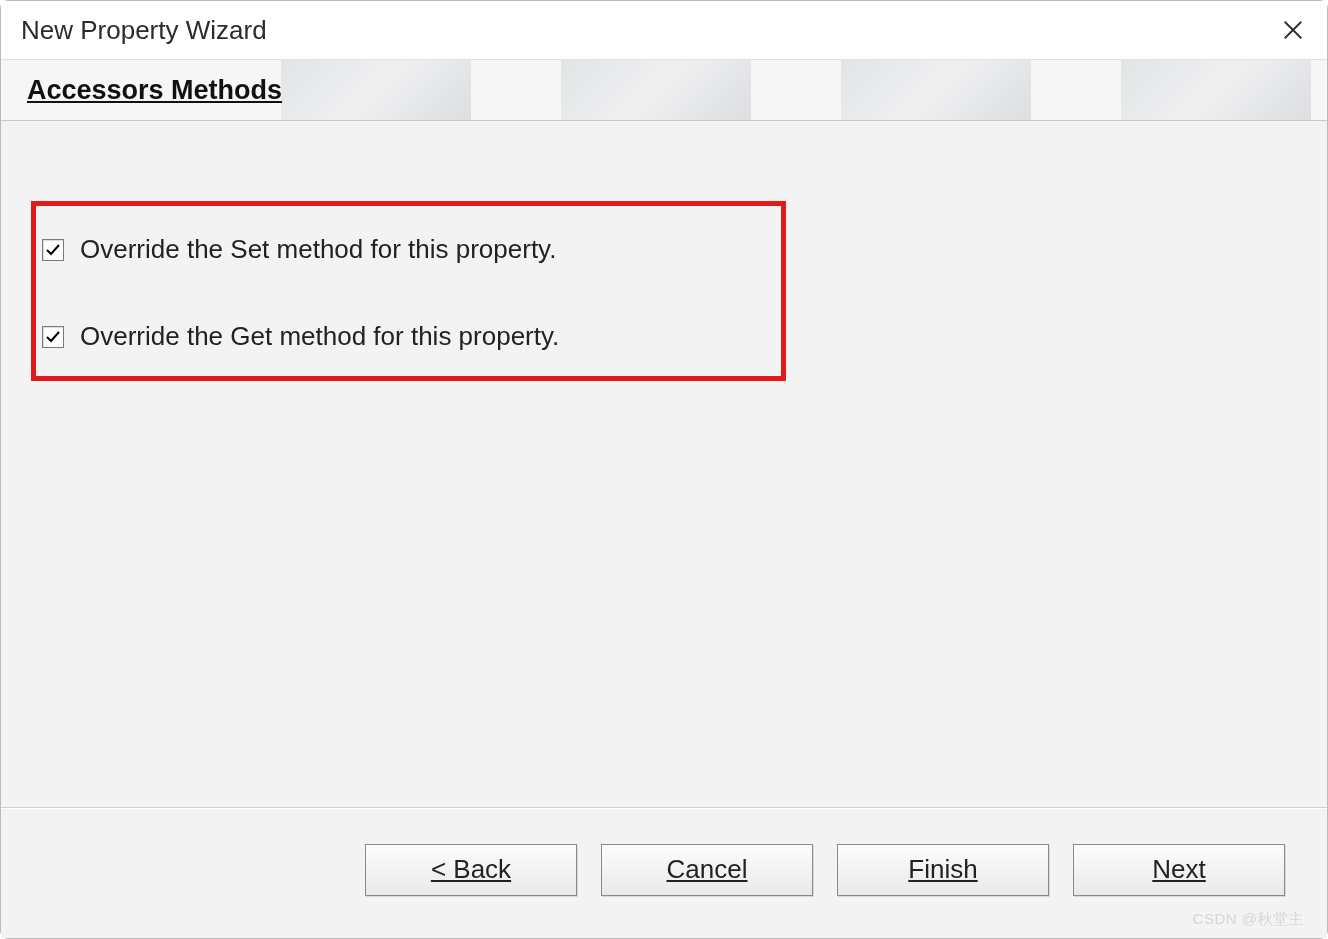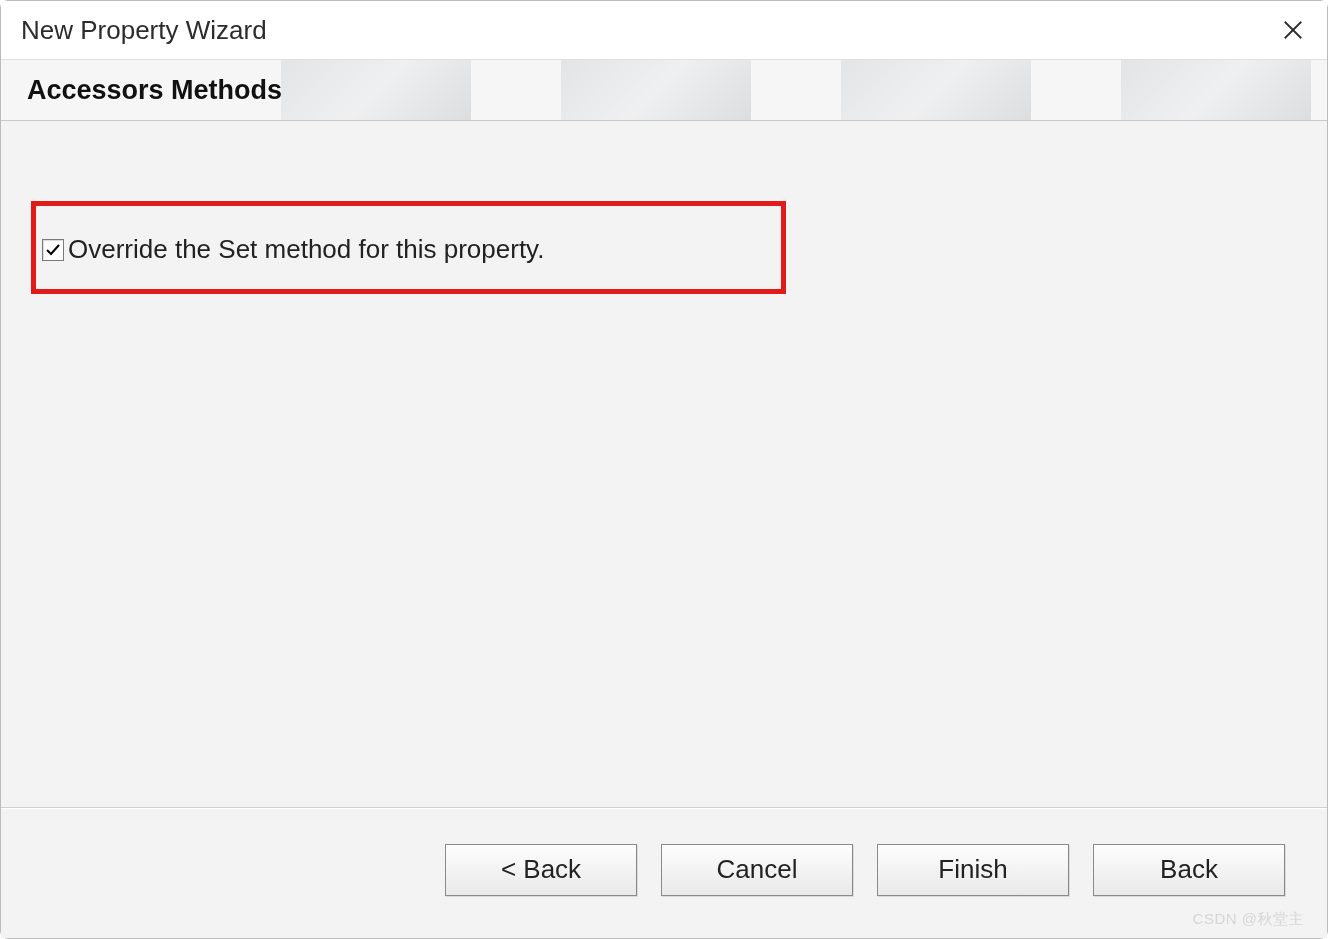--- a/index.html
+++ b/index.html
@@ -57,20 +57,21 @@
       border-top: 1px solid #e0e0e0;
       border-bottom: 1px solid #c8c8c8;
       overflow: hidden;
     }
     .banner-title {
       font-size: 27px;
       font-weight: bold;
       color: #111;
       z-index: 2;
       position: relative;
+      text-decoration: underline;
     }
     .banner-stripes {
       position: absolute;
       top: 0; left: 0; right: 0; bottom: 0;
       display: flex;
       gap: 90px;
       justify-content: flex-start;
       padding-left: 280px;
       z-index: 1;
     }
@@ -117,44 +118,45 @@
       cursor: pointer;
       box-shadow: inset 1px 1px 1px rgba(0,0,0,0.15);
     }
     .cb-input svg {
       width: 16px;
       height: 16px;
     }
     .cb-label {
       font-size: 26px;
       color: #222;
-      margin-left: 4px;
+      margin-left: 16px;
     }
     .button-bar {
       height: 130px;
       display: flex;
       align-items: center;
       justify-content: flex-end;
       padding: 0 42px 8px 0;
       gap: 24px;
       background: #f3f3f3;
       border-top: 1px solid #ffffff;
     }
     .wiz-btn {
-      width: 192px;
+      width: 212px;
       height: 52px;
       border: 1px solid #8a8a8a;
       background: linear-gradient(#fdfdfd, #e9e9e9);
       font-size: 26px;
       color: #222;
       display: flex;
       align-items: center;
       justify-content: center;
       cursor: pointer;
       box-shadow: 1px 1px 0 rgba(0,0,0,0.1);
+      text-decoration: underline;
     }
     .wiz-btn.disabled {
       color: #a3a3a3;
       cursor: default;
     }
     .btn-group {
       display: flex;
       gap: 0;
     }
     .btn-group .wiz-btn:first-child {
@@ -198,26 +200,34 @@
 
     <div class="highlight-box">
       <div class="checkbox-row">
         <span class="cb-input">
           <svg viewBox="0 0 16 16">
             <polyline points="2,8 6,12 14,3" fill="none" stroke="#000" stroke-width="2"></polyline>
           </svg>
         </span>
         <span class="cb-label">Override the Set method for this property.</span>
       </div>
+      <div class="checkbox-row">
+        <span class="cb-input">
+          <svg viewBox="0 0 16 16">
+            <polyline points="2,8 6,12 14,3" fill="none" stroke="#000" stroke-width="2"></polyline>
+          </svg>
+        </span>
+        <span class="cb-label">Override the Get method for this property.</span>
+      </div>
     </div>
   </div>
 
   <div class="button-bar">
     <div class="btn-group">
       <div class="wiz-btn">&lt; Back</div>
     </div>
     <div class="wiz-btn">Cancel</div>
     <div class="wiz-btn">Finish</div>
-    <div class="wiz-btn">Back</div>
+    <div class="wiz-btn">Next</div>
   </div>
 
   <div class="watermark">CSDN @秋堂主</div>
 </div>
 
 </body></html>

